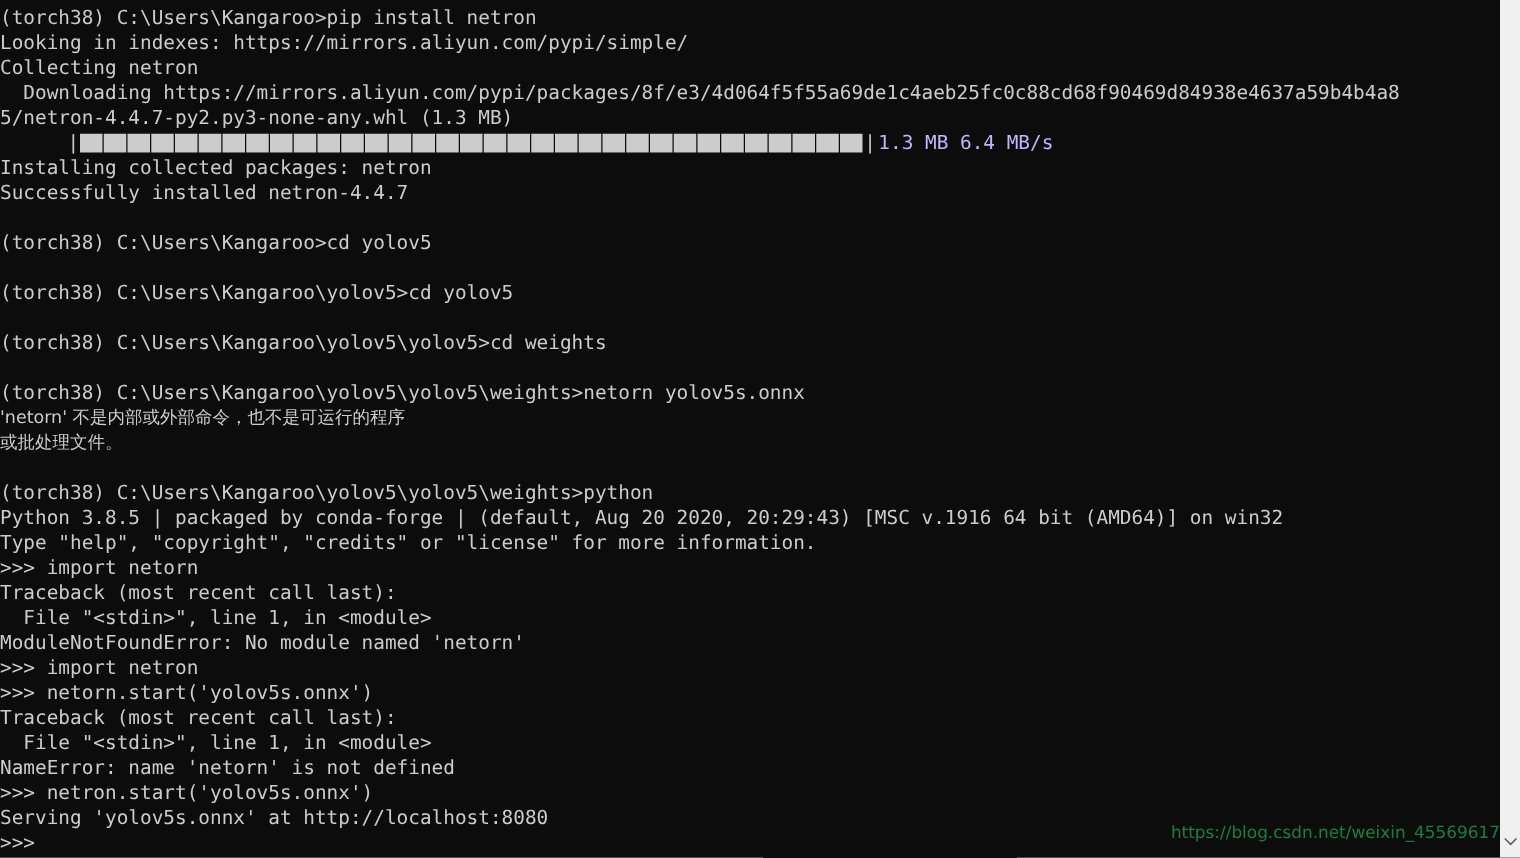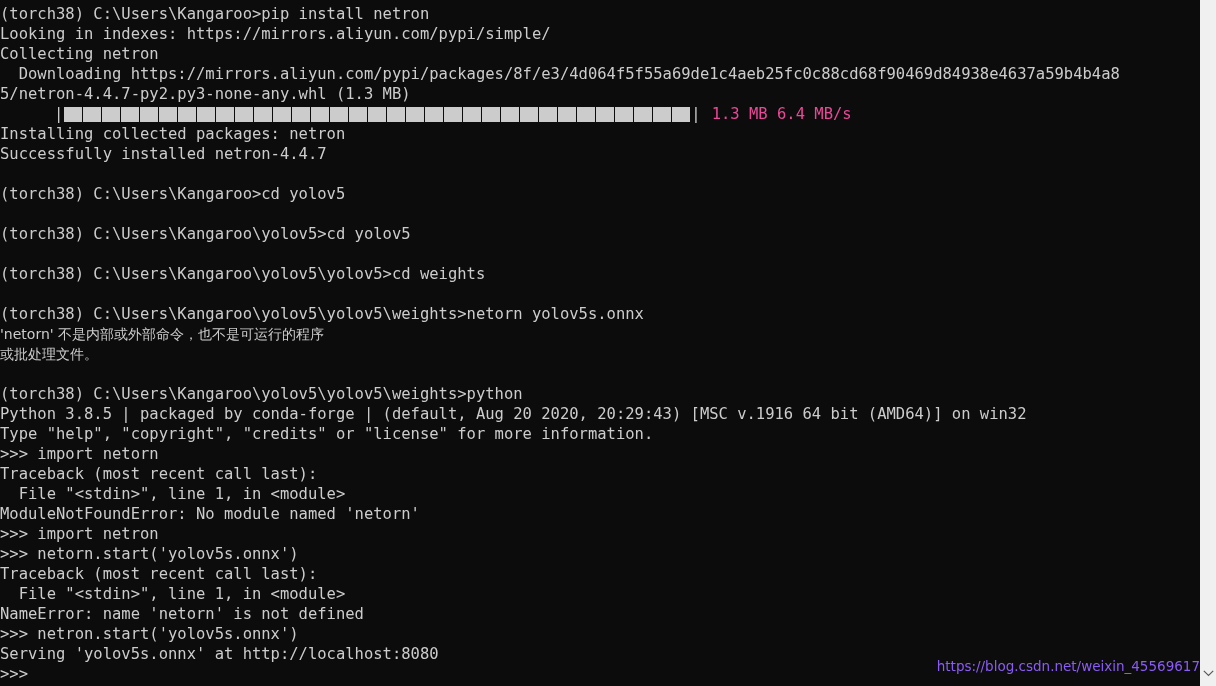--- a/index.html
+++ b/index.html
@@ -85,22 +85,22 @@
     margin: 0 1px;
   }
   .progress-blocks .blk {
     width: 18px;
     height: 15px;
     background: #cccccc;
     display: block;
   }
   .progress-stats {
     flex: 0 0 auto;
-    margin-left: 11px;
-    color: #ec4899;
+    margin-left: 2px;
+    color: #c4b5fd;
     white-space: pre;
   }
 
   
   #scrollbar {
     position: absolute;
     top: 0;
     right: 0;
     width: 16px;
     height: 686px;
@@ -125,21 +125,21 @@
     justify-content: center;
     background: #f0f0f0;
   }
   #scroll-down-arrow svg { display: block; }
 
   
   #watermark {
     position: absolute;
     right: 16px;
     bottom: 12px;
-    color: #8b5cf6;
+    color: #15803d;
     font-family: "DejaVu Sans", "Liberation Sans", sans-serif;
     font-size: 13.5px;
     white-space: nowrap;
     letter-spacing: 0px;
     pointer-events: none;
   }
 </style>
 </head>
 <body>
 

